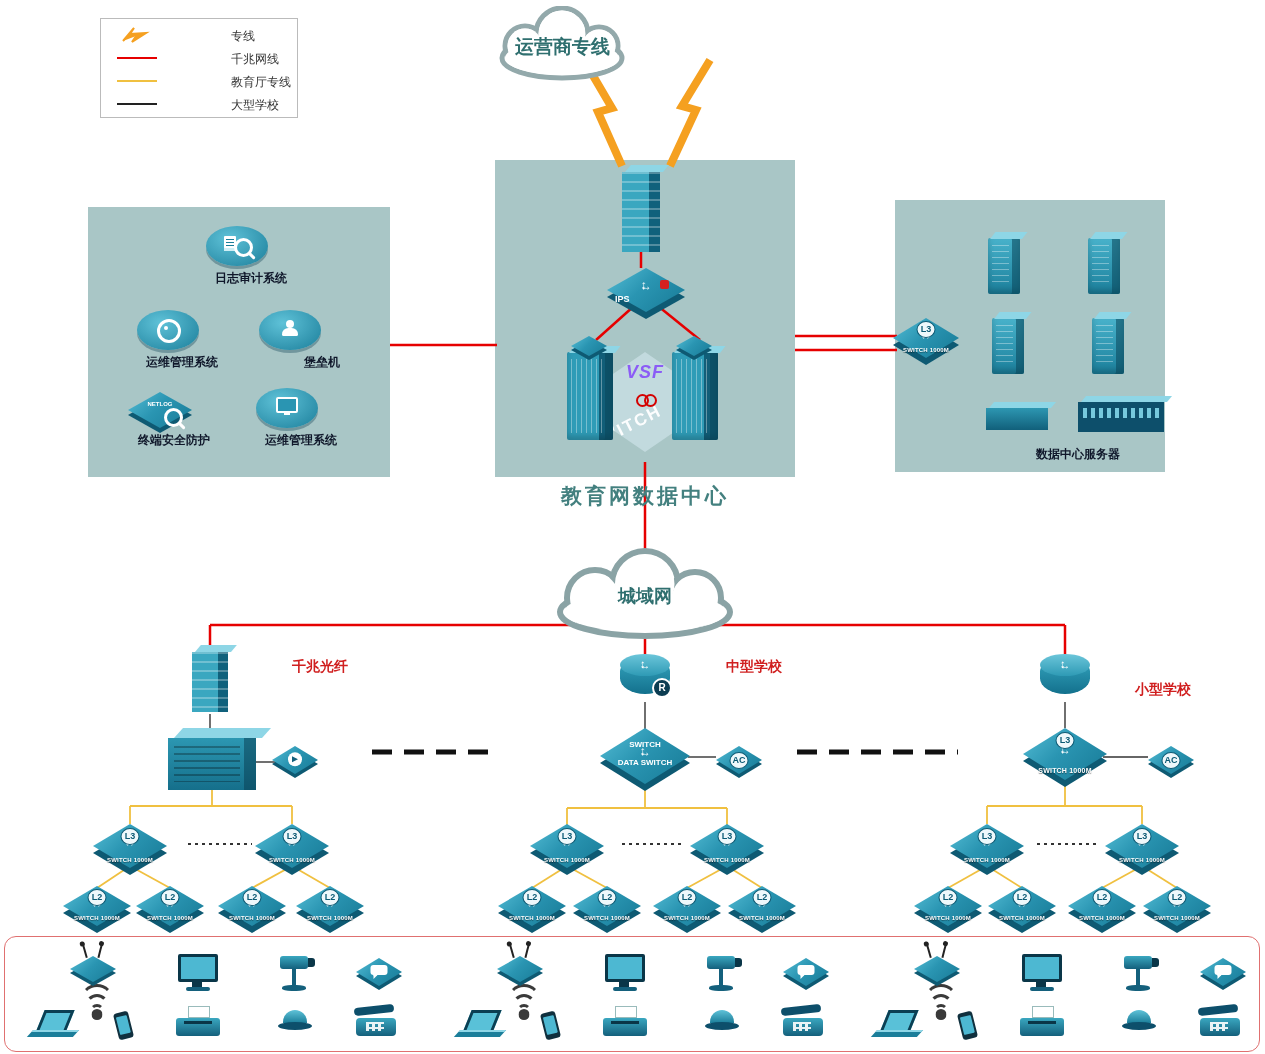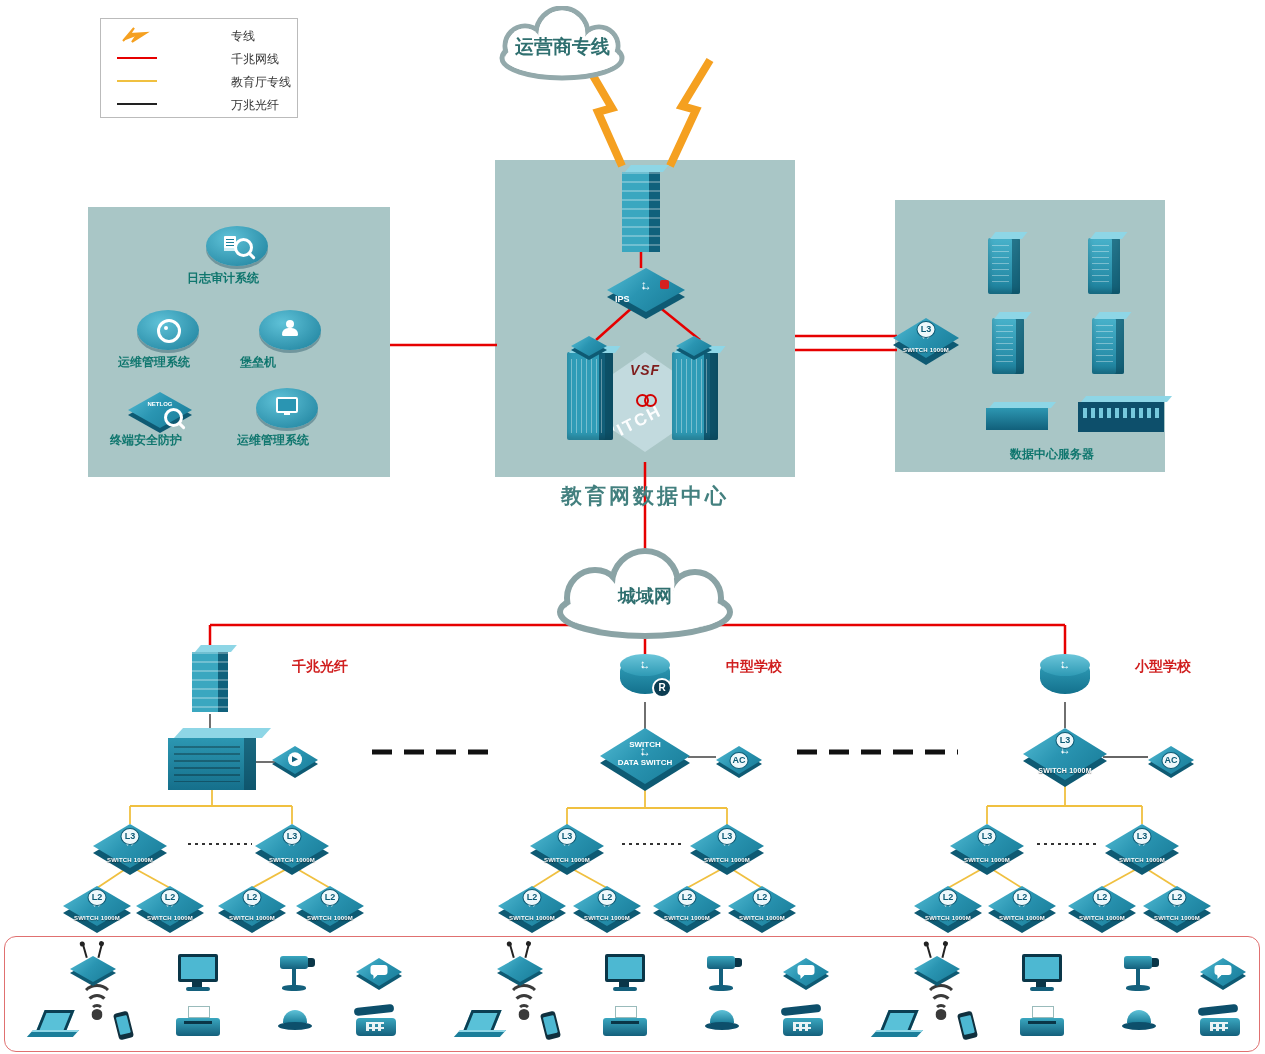--- a/index.html
+++ b/index.html
@@ -70,22 +70,22 @@
   
   .fw{position:absolute;z-index:3;background:
       repeating-linear-gradient(180deg,rgba(255,255,255,.28) 0 2px,transparent 2px 9px),
       linear-gradient(90deg,#3aa7c0 0 72%,#10617c 72% 100%)}
   .fw:before{content:"";position:absolute;left:3px;top:-7px;width:100%;height:7px;background:#8ed6e6;
              transform:skewX(-40deg);transform-origin:bottom left}
 
   
   .fabric{position:absolute;z-index:3;background:rgba(196,219,224,.9);
           clip-path:polygon(50% 0,100% 50%,50% 100%,0 50%)}
-  .vsf-txt{position:absolute;left:50%;top:16px;transform:translateX(-50%);color:#7f1d1d;font-weight:700;
-           font-size:14px;font-style:italic;z-index:4;letter-spacing:1px}
+  .vsf-txt{position:absolute;left:50%;top:16px;transform:translateX(-50%);color:#8b5cf6;font-weight:700;
+           font-size:18px;font-style:italic;z-index:4;letter-spacing:1px}
   .fab-sw{position:absolute;left:14px;bottom:14px;color:#fff;font-weight:700;font-size:17px;
           transform:rotate(-27deg);letter-spacing:2px;opacity:.95}
   .rings{position:absolute;left:50%;top:46px;transform:translateX(-50%);width:18px;height:10px}
   .rings i{position:absolute;width:9px;height:9px;border:2px solid #d40000;border-radius:50%}
   .rings i:last-child{left:8px}
 
   
   .seci{position:absolute;width:62px;height:40px;z-index:3}
   .seci .base{position:absolute;inset:0;background:radial-gradient(ellipse at 38% 32%,#5fc2d8,#1b7e9a);
               border-radius:50%;box-shadow:0 3px 0 rgba(10,60,80,.35)}
@@ -150,21 +150,21 @@
   .tel-hand{position:absolute;left:2px;top:0;width:40px;height:8px;background:#0d4f6b;border-radius:5px;transform:rotate(-6deg)}
   .tel-body{position:absolute;left:4px;bottom:0;width:40px;height:18px;background:linear-gradient(180deg,#3aa7c0,#14607c);border-radius:4px}
   .tel-keys{position:absolute;left:14px;bottom:5px;width:18px;height:9px;
             background:repeating-linear-gradient(90deg,#fff 0 3px,transparent 3px 6px),
                        repeating-linear-gradient(180deg,#fff 0 2px,transparent 2px 5px);
             background-blend-mode:multiply;opacity:.9}
   .spk{position:absolute;left:50%;top:50%;transform:translate(-50%,-55%);width:14px;height:14px;background:#fff;border-radius:50%;z-index:1}
   .spk:after{content:"";position:absolute;left:4px;top:4px;border:3px solid transparent;border-left:6px solid #14607c}
 
   
-  .redlbl{position:absolute;color:#0f766e;font-size:12px;font-weight:700;text-align:left;z-index:4;white-space:nowrap}
+  .redlbl{position:absolute;color:#0f172a;font-size:12px;font-weight:700;text-align:right;z-index:4;white-space:nowrap}
   .schoolbl{position:absolute;color:#d01f1f;font-size:14px;font-weight:700;z-index:4;white-space:nowrap}
   .dc-title{position:absolute;color:#43807f;font-size:21px;font-weight:700;letter-spacing:3px;z-index:4;white-space:nowrap}
   .cloudlbl{position:absolute;color:#2f6f6f;font-weight:700;z-index:4;text-align:center;white-space:nowrap}
 
   
   #legend{position:absolute;left:100px;top:18px;width:196px;height:98px;background:#fff;border:1px solid #bbb;z-index:5}
   .leg-row{position:absolute;left:10px;width:176px;height:20px}
   .leg-ic{position:absolute;left:6px;top:9px;width:40px;height:2px}
   .leg-tx{position:absolute;left:120px;top:3px;font-size:12px;color:#333;white-space:nowrap}
 
@@ -258,21 +258,21 @@
     <div class="leg-row" style="top:29px">
       <i class="leg-ic" style="background:#e60000"></i>
       <span class="leg-tx">千兆网线</span>
     </div>
     <div class="leg-row" style="top:52px">
       <i class="leg-ic" style="background:#f0c040"></i>
       <span class="leg-tx">教育厅专线</span>
     </div>
     <div class="leg-row" style="top:75px">
       <i class="leg-ic" style="background:#222"></i>
-      <span class="leg-tx">万兆光纤</span>
+      <span class="leg-tx">大型学校</span>
     </div>
   </div>
 
   <div class="abs" style="left:485px;top:6px;z-index:3">
     <svg width="155" height="78">
       <g stroke="#93a9ab" stroke-width="5" fill="#fff">
         <ellipse cx="77" cy="52" rx="60" ry="20"></ellipse>
           <circle cx="40" cy="40" r="20"></circle>
         <circle cx="77" cy="28" r="26"></circle>
           <circle cx="114" cy="40" r="19"></circle>
@@ -473,21 +473,21 @@
     <div class="d"></div>
       <span class="badge">L2</span>
     <span class="swlbl">SWITCH 1000M</span>
   </div>
   <div class="sw" style="left:728px;top:886px;width:68px;height:40px">
     <div class="d"></div>
       <span class="badge">L2</span>
     <span class="swlbl">SWITCH 1000M</span>
   </div>
 
-  <div class="schoolbl" style="left:1135px;top:658px">小型学校</div>
+  <div class="schoolbl" style="left:1135px;top:681px">小型学校</div>
   <div class="router" style="left:1040px;top:654px;width:50px;height:40px">
     <div class="rbody"></div>
       <div class="rtop"></div>
   </div>
   <div class="sw" style="left:1023px;top:728px;width:84px;height:52px">
     <div class="d"></div>
     <span class="badge">L3</span>
     <span class="swlbl" style="font-size:7px">SWITCH 1000M</span>
   </div>
   <div class="sw noarr" style="left:1148px;top:746px;width:46px;height:28px;--dp:4px">

